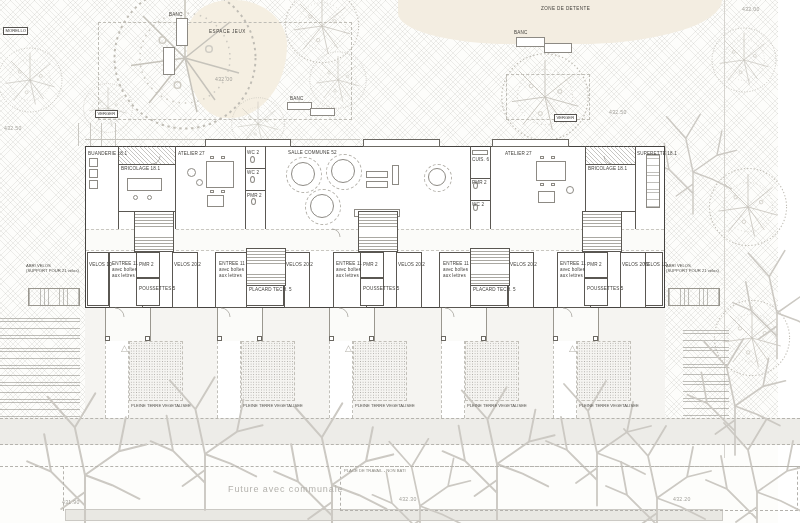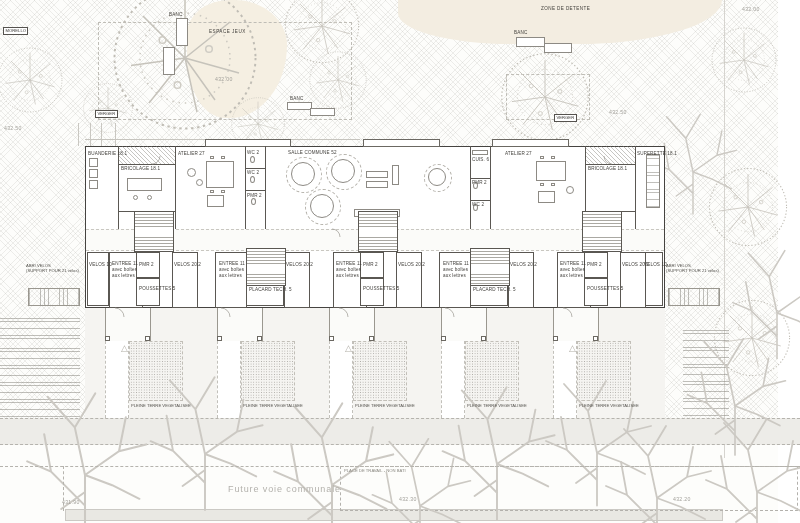--- a/index.html
+++ b/index.html
@@ -313,21 +313,21 @@
   <div class="lbl" style="left:290px;top:96px">BANC</div>
 
   <div class="lblg" style="left:4px;top:125px">432.50</div>
   <div class="lblg" style="left:215px;top:76px">432.00</div>
   <div class="lblg" style="left:609px;top:109px">432.50</div>
   <div class="lblg" style="left:742px;top:6px">432.00</div>
   <div class="lblg" style="left:62px;top:499px">431.90</div>
   <div class="lblg" style="left:399px;top:496px">432.30</div>
   <div class="lblg" style="left:673px;top:496px">432.20</div>
 
-  <div class="road-label" style="left:228px;top:484px">Future voie communale</div>
+  <div class="road-label" style="left:228px;top:484px">Future avec communale</div>
   <div class="lblsm" style="left:344px;top:468px;color:#8a8881">PLACE DE TRAVAIL - NON BATI</div>
   <div class="lblsm" style="left:26px;top:263px">ABRI VELOS
 (SUPPORT POUR 21 vélos)</div>
   <div class="lblsm" style="left:666px;top:263px">ABRI VELOS
 (SUPPORT POUR 21 vélos)</div>
 
   <div class="lbl" style="left:88px;top:151px">BUANDERIE 18.1</div>
   <div class="lbl" style="left:121px;top:166px">BRICOLAGE 18.1</div>
   <div class="lbl" style="left:178px;top:151px">ATELIER 27</div>
   <div class="lbl" style="left:247px;top:150px">WC 2</div>

